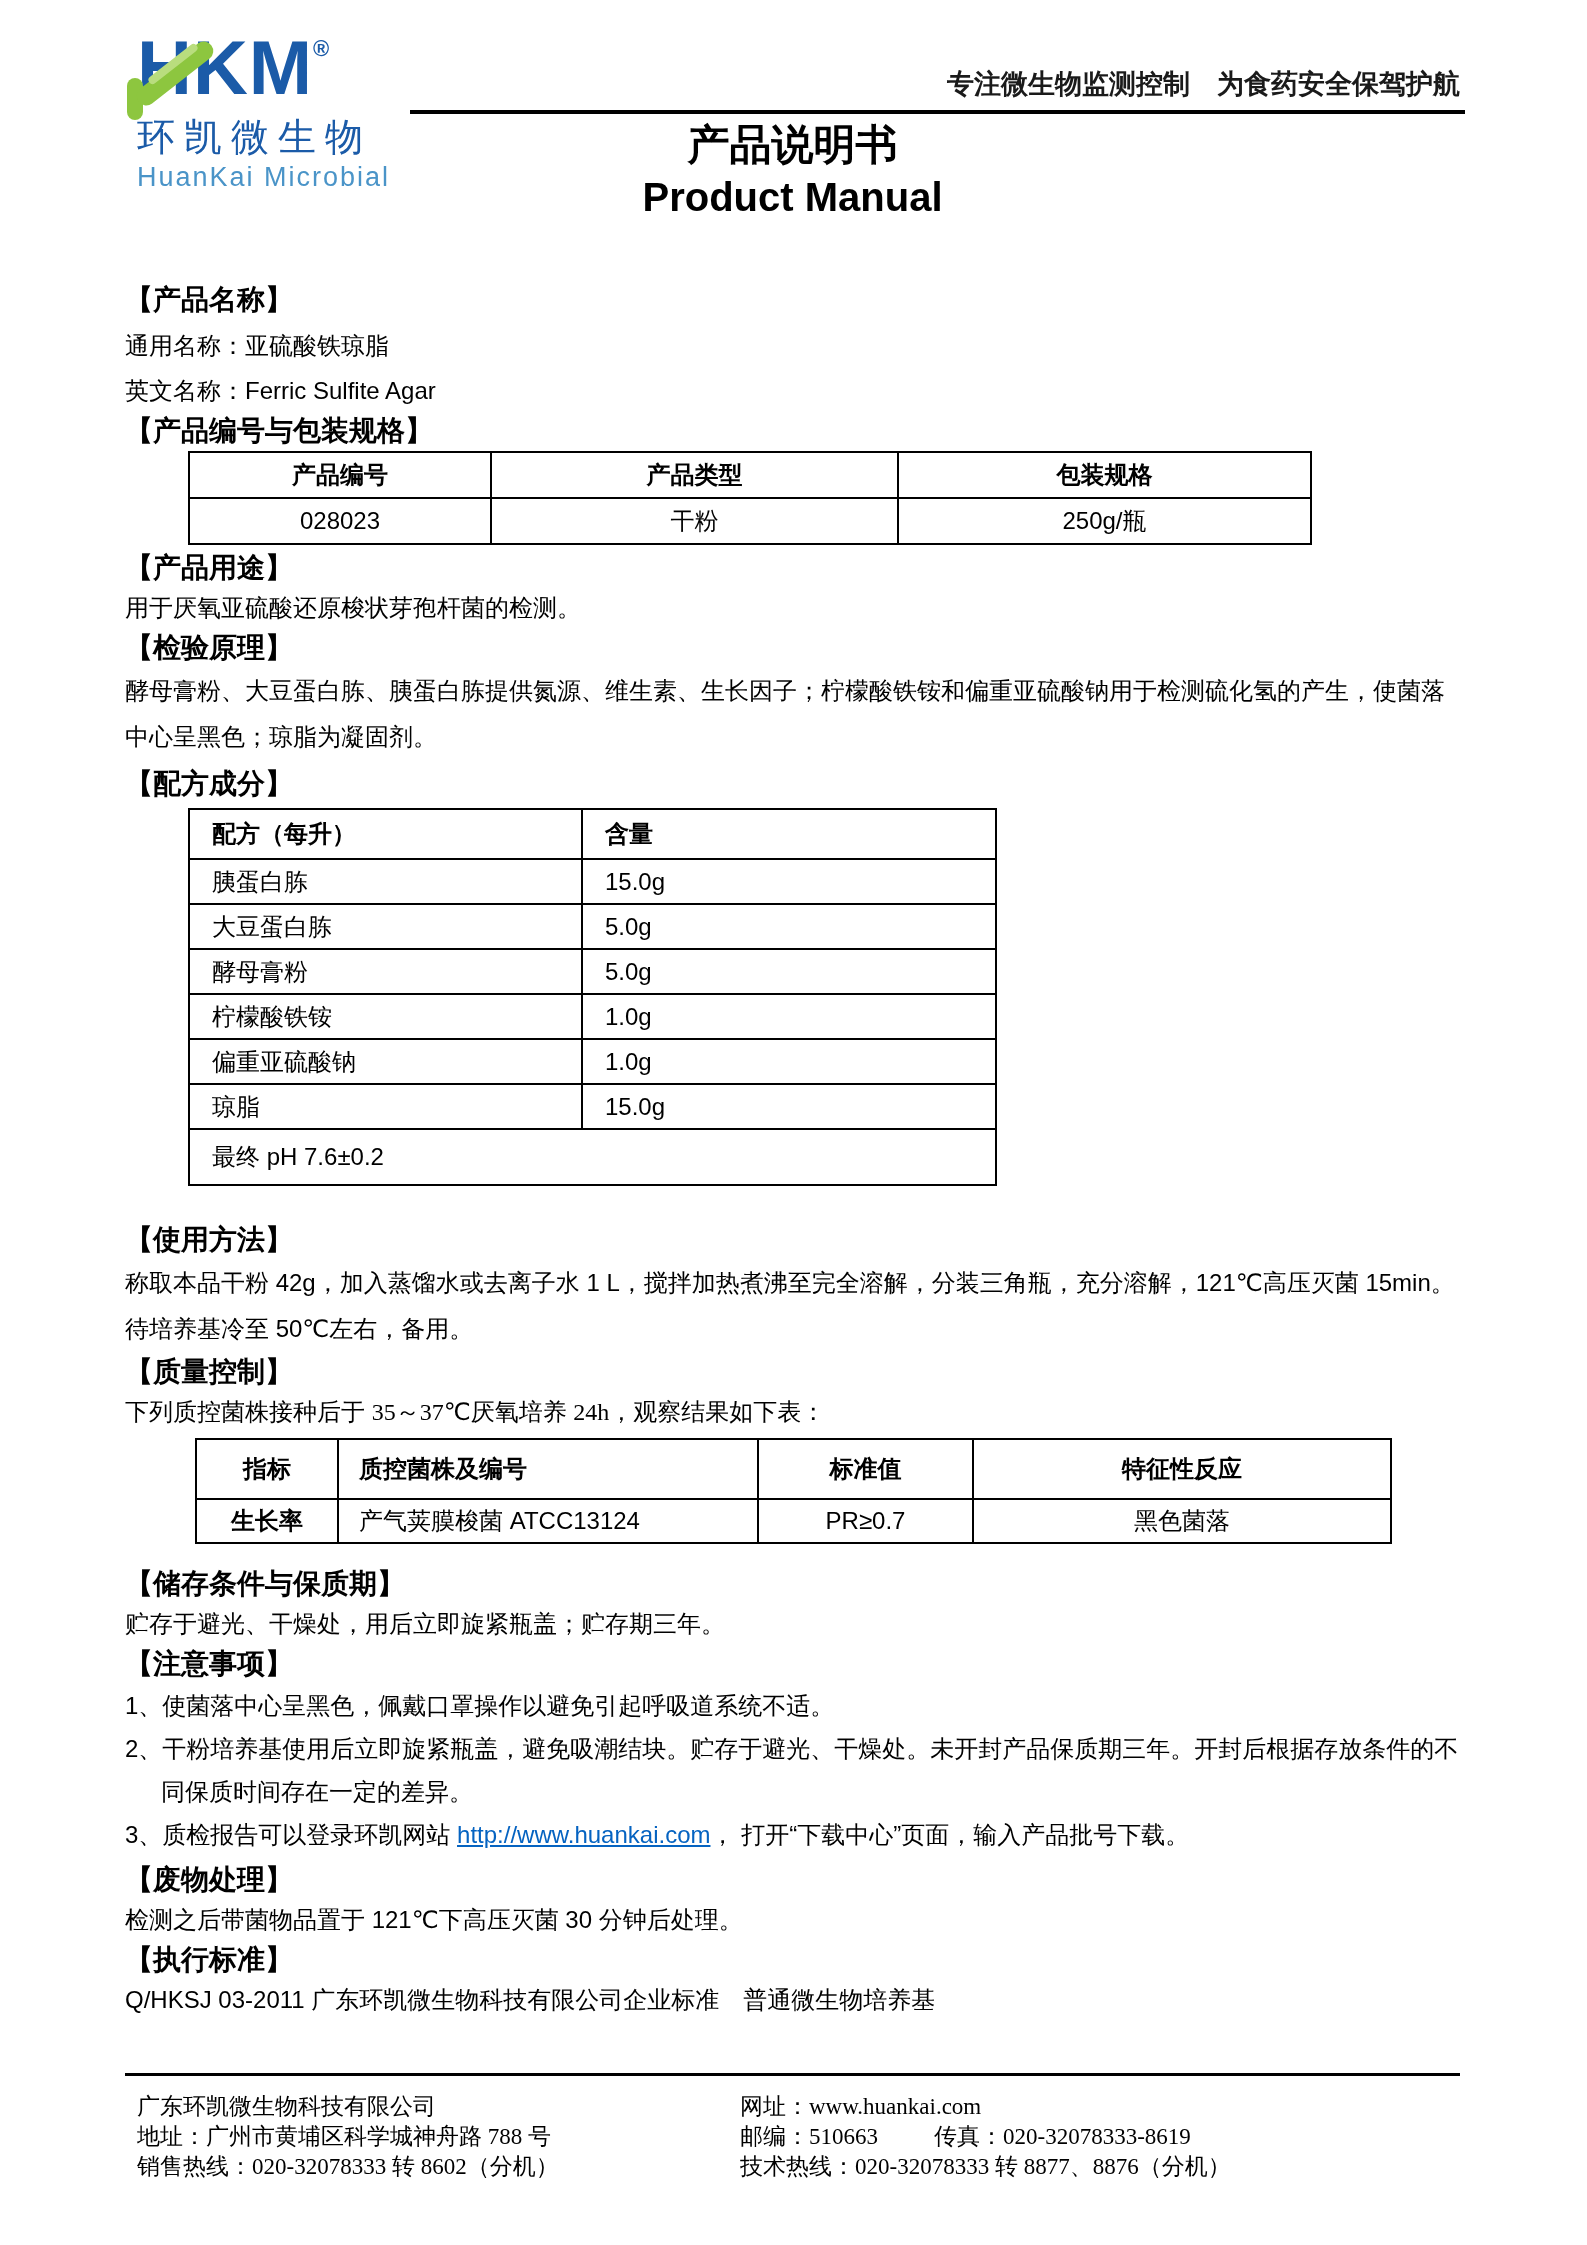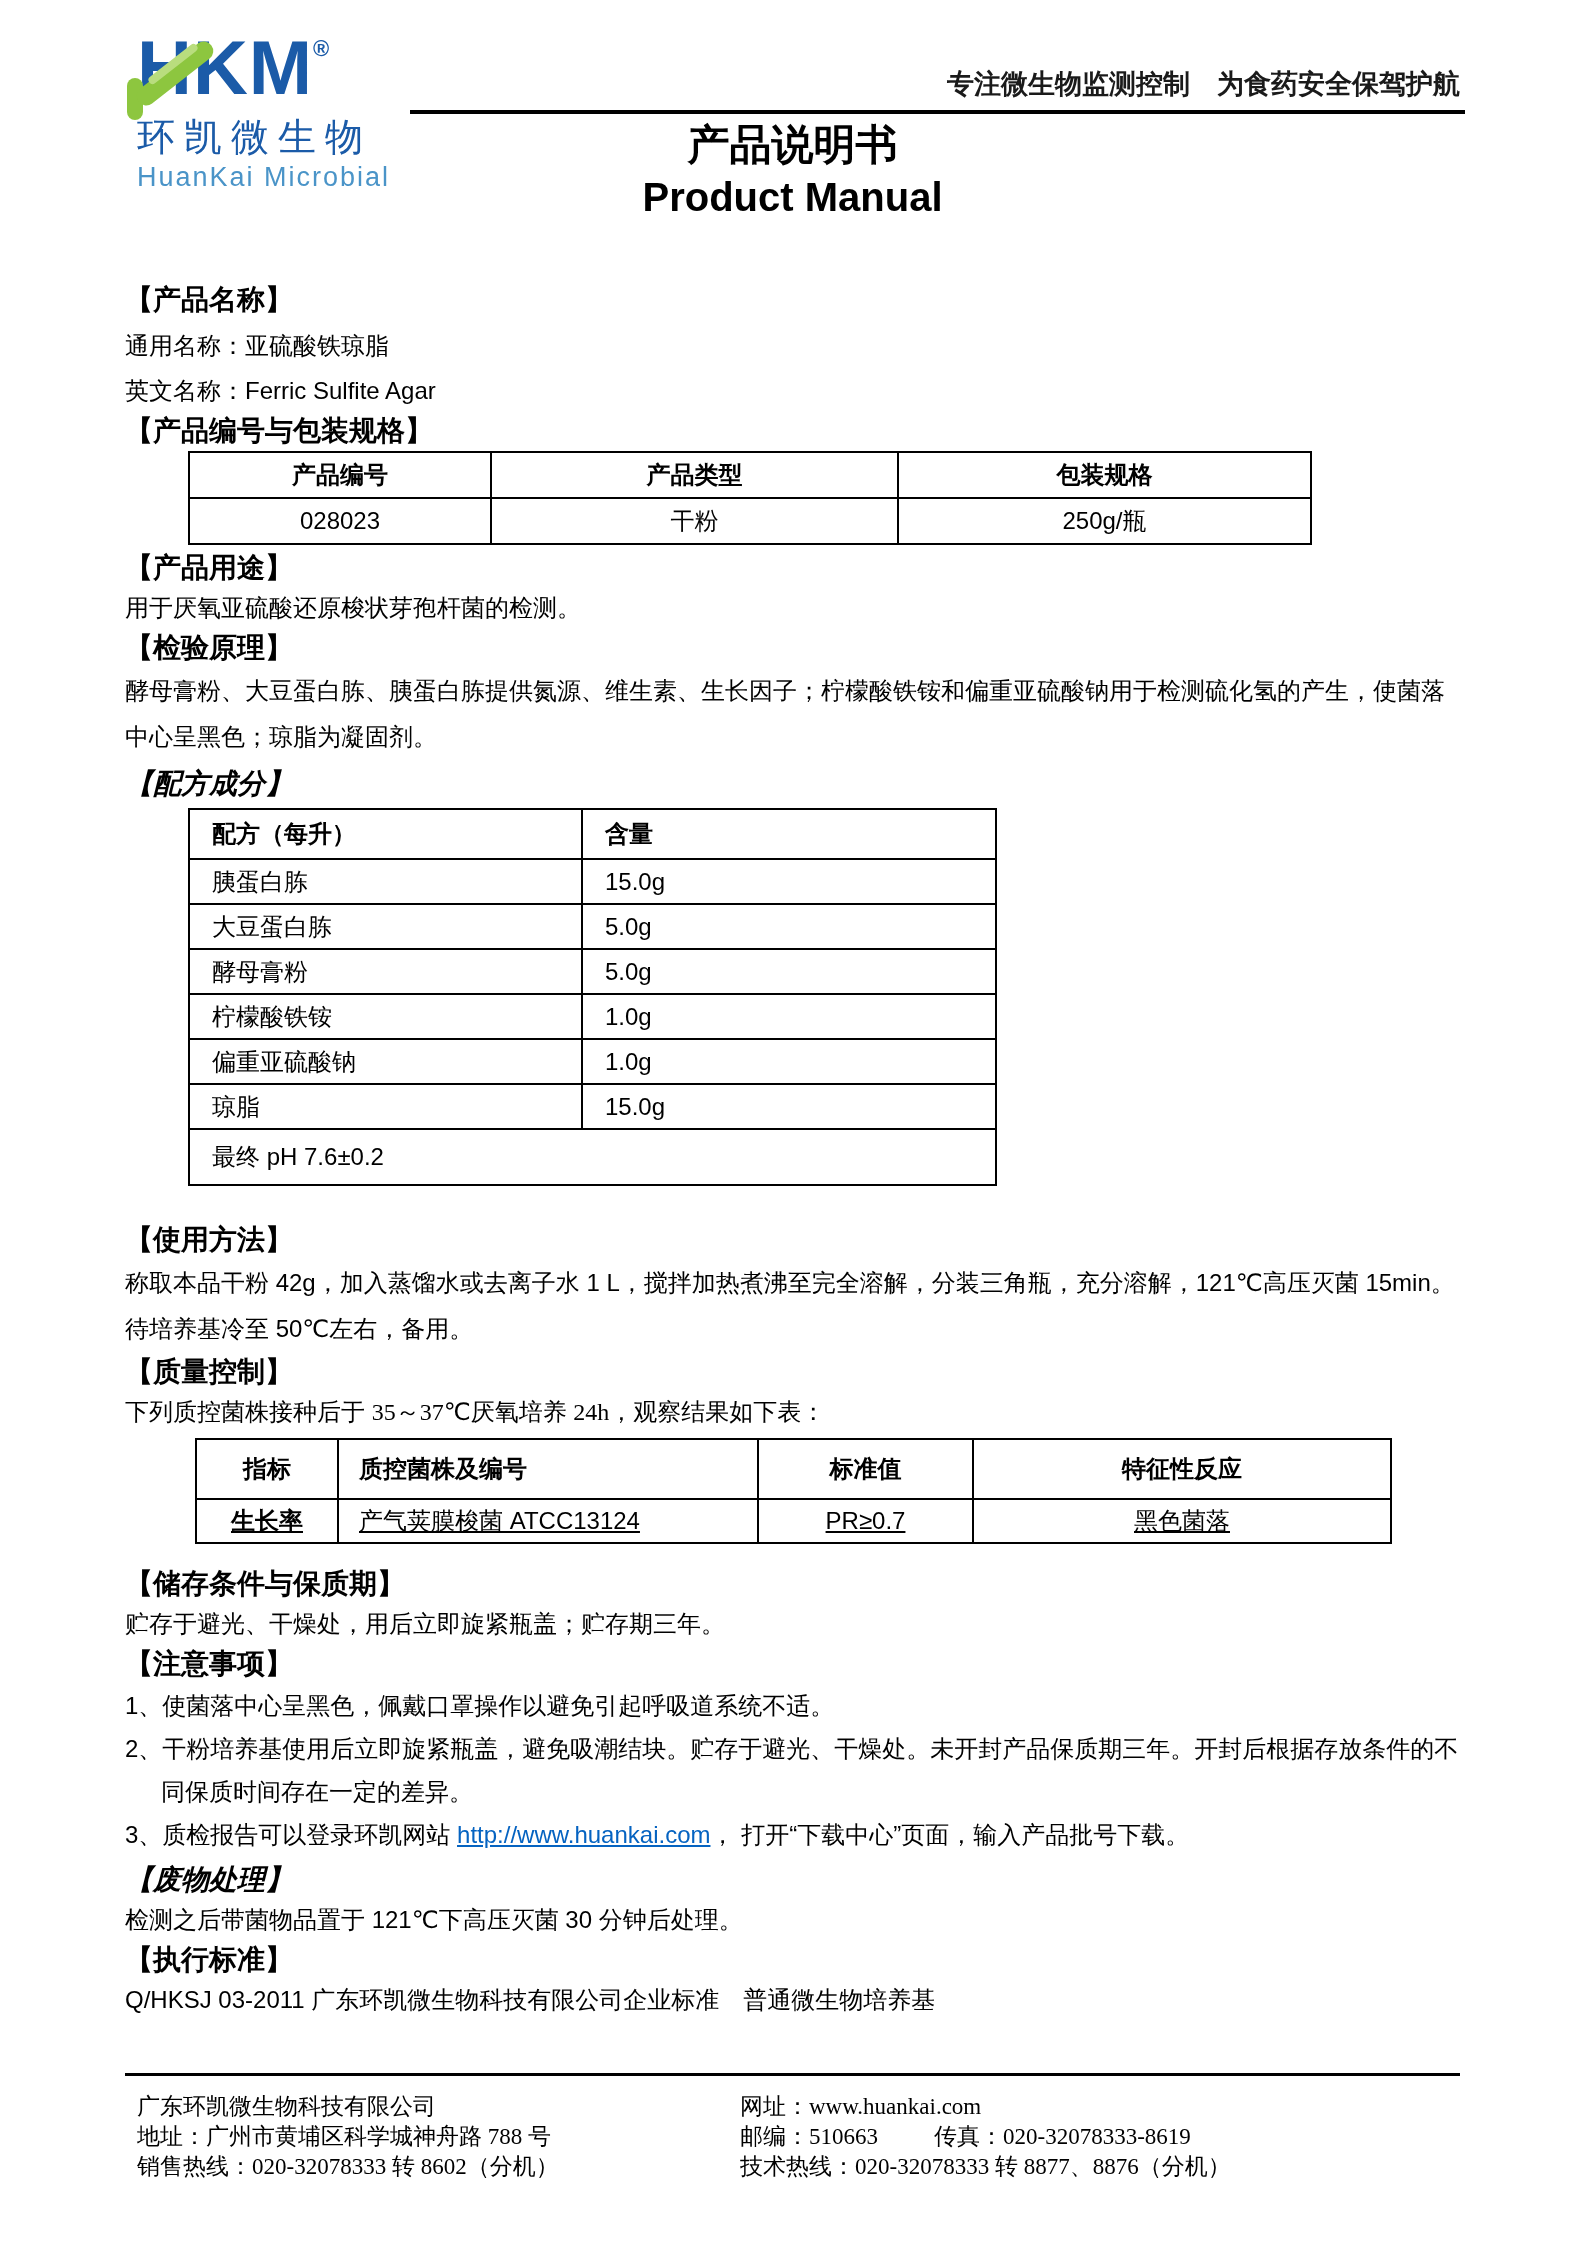--- a/index.html
+++ b/index.html
@@ -24,41 +24,41 @@
   
   .content { position:absolute; left:125px; right:127px; top:118px; }
   .title-cn { text-align:center; font-size:42px; font-weight:700; line-height:54px; }
   .title-en { text-align:center; font-size:40px; font-weight:700; line-height:50px; }
 
   .sec-h { font-size:28px; font-weight:700; line-height:40px; }
   .p { font-size:24px; line-height:40px; }
   .p2 { font-size:24px; line-height:46px; }
 
   .mt-name { margin-top:58px; }
-  .mt6 { margin-top:6px; } .mt5 { margin-top:5px; } .mt4 { margin-top:4px;font-style:italic; }
+  .mt6 { margin-top:6px; } .mt5 { margin-top:5px; } .mt4 { margin-top:4px; }
   .mt16 { margin-top:3px; } .mt20 { margin-top:20px; } .mt34 { margin-top:34px; }
 
   table { border-collapse:collapse; table-layout:fixed; }
   td,th { border:2px solid #000; font-size:24px; font-weight:400; overflow:hidden; }
 
   .tbl-code { width:1122px; margin-left:63px; }
   .tbl-code th, .tbl-code td { text-align:center; height:46px; }
   .tbl-code th { font-weight:700; }
   .c1{width:302px;} .c2{width:407px;} .c3{width:413px;}
 
   .tbl-formula { width:747px; margin-left:63px; margin-top:4px; }
   .tbl-formula th, .tbl-formula td { text-align:left; padding-left:22px; }
   .tbl-formula th { font-weight:700; height:50px; }
   .tbl-formula td { height:45px; }
   .tbl-formula .ph-row td { height:56px;border-radius:13px; }
   .f1{width:393px;} .f2{width:414px;}
 
   .tbl-qc { width:1195px; margin-left:70px; margin-top:6px; }
   .tbl-qc th { font-weight:700; height:60px; text-align:center; }
-  .tbl-qc td { height:44px; text-align:center;text-decoration:underline; }
+  .tbl-qc td { height:44px; text-align:center; }
   .tbl-qc .al { text-align:left; padding-left:20px; }
   .q1{width:142px;} .q2{width:420px;} .q3{width:215px;} .q4{width:418px;}
   .bold { font-weight:700; }
 
   .notes-item { font-size:24px; line-height:43px; padding-left:36px; text-indent:-36px; }
   .link { color:#0563c1; text-decoration:underline; }
   .serif { font-family:"Liberation Serif","DejaVu Serif",serif; }
 
   
   .footer { position:absolute; left:125px; right:127px; top:2073px; border-top:3px solid #000;

